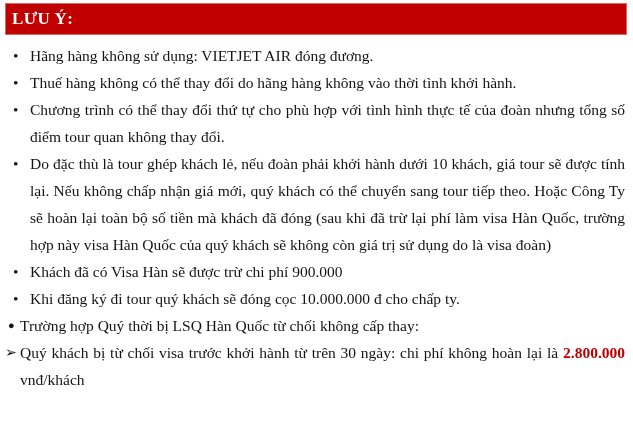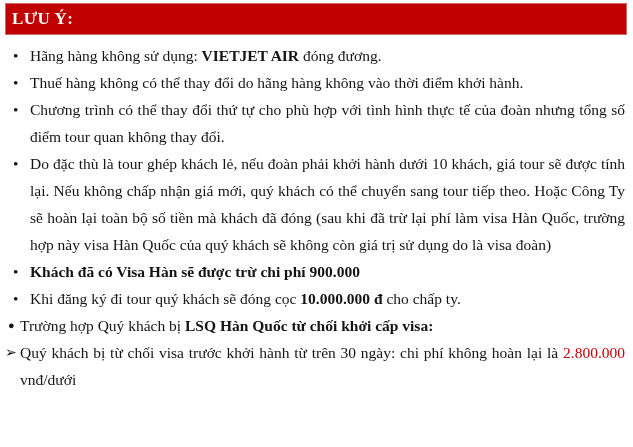--- a/index.html
+++ b/index.html
@@ -56,57 +56,57 @@
     font-size: 15.5px;
     color: #141414;
   }
   
   .l1 { padding-left: 8px; }
   .l1 .bullet { width: 17px; }
   .l2 { padding-left: 3px; }
   .l2 .bullet { width: 12px; font-size: 11px; }
   .l3 { padding-left: 0; }
   .l3 .bullet { width: 15px; font-size: 14px; }
-  .bold { font-weight: bold; }
-  .accent { color: var(--accent, #c00000); font-weight: normal; }
+  .bold { font-weight: normal; }
+  .accent { color: var(--accent, #c00000); font-weight: bold; }
 </style>
 </head>
 <body style="color: rgb(20, 20, 20);">
 
 <div class="page">
   <div class="header-bar">
     <span class="header-title">LƯU Ý:</span>
   </div>
   <div class="notes">
       <div class="note-item l1">
         <span class="bullet">•</span>
         <p class="note-text"><span>Hãng hàng không sử dụng: </span><span class="bold">VIETJET AIR</span><span> đóng đương.</span></p>
       </div>
       <div class="note-item l1">
         <span class="bullet">•</span>
-        <p class="note-text"><span>Thuế hàng không có thể thay đổi do hãng hàng không vào thời điểm khởi hành.</span></p>
+        <p class="note-text"><span>Thuế hàng không có thể thay đổi do hãng hàng không vào thời tình khởi hành.</span></p>
       </div>
       <div class="note-item l1">
         <span class="bullet">•</span>
         <p class="note-text"><span>Chương trình có thể thay đổi thứ tự cho phù hợp với tình hình thực tế của đoàn nhưng tổng số điểm tour quan không thay đổi.</span></p>
       </div>
       <div class="note-item l1">
         <span class="bullet">•</span>
         <p class="note-text"><span>Do đặc thù là tour ghép khách lẻ, nếu đoàn phải khởi hành dưới 10 khách, giá tour sẽ được tính lại. Nếu không chấp nhận giá mới, quý khách có thể chuyển sang tour tiếp theo. Hoặc Công Ty sẽ hoàn lại toàn bộ số tiền mà khách đã đóng (sau khi đã trừ lại phí làm visa Hàn Quốc, trường hợp này visa Hàn Quốc của quý khách sẽ không còn giá trị sử dụng do là visa đoàn)</span></p>
       </div>
       <div class="note-item l1">
         <span class="bullet">•</span>
         <p class="note-text"><span class="bold">Khách đã có Visa Hàn sẽ được trừ chi phí 900.000</span></p>
       </div>
       <div class="note-item l1">
         <span class="bullet">•</span>
         <p class="note-text"><span>Khi đăng ký đi tour quý khách sẽ đóng cọc </span><span class="bold">10.000.000 đ</span><span> cho chấp ty.</span></p>
       </div>
       <div class="note-item l2">
         <span class="bullet">●</span>
-        <p class="note-text"><span>Trường hợp Quý khách bị </span><span class="bold">LSQ Hàn Quốc từ chối khởi cấp visa:</span></p>
+        <p class="note-text"><span>Trường hợp Quý thời bị </span><span class="bold">LSQ Hàn Quốc từ chối không cấp thay:</span></p>
       </div>
       <div class="note-item l3">
         <span class="bullet">➢</span>
-        <p class="note-text"><span>Quý khách bị từ chối visa trước khởi hành từ trên 30 ngày: chi phí không hoàn lại là </span><span class="bold accent">2.800.000</span><span> vnđ/dưới</span></p>
+        <p class="note-text"><span>Quý khách bị từ chối visa trước khởi hành từ trên 30 ngày: chi phí không hoàn lại là </span><span class="bold accent">2.800.000</span><span> vnđ/khách</span></p>
       </div>
     </div>
 </div>
 
 </body></html>

